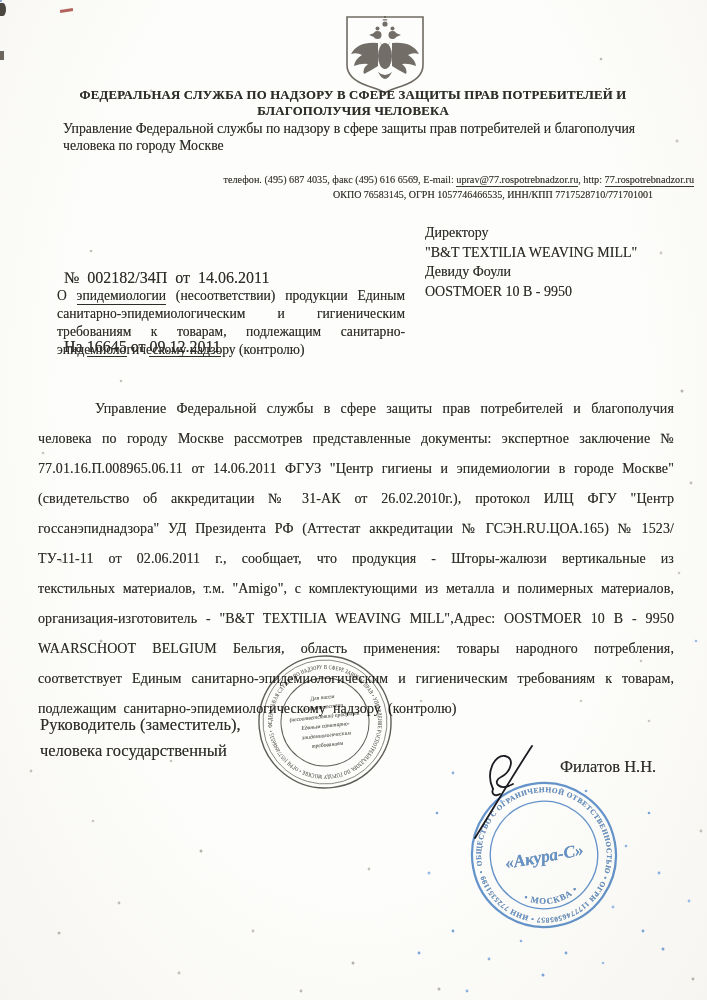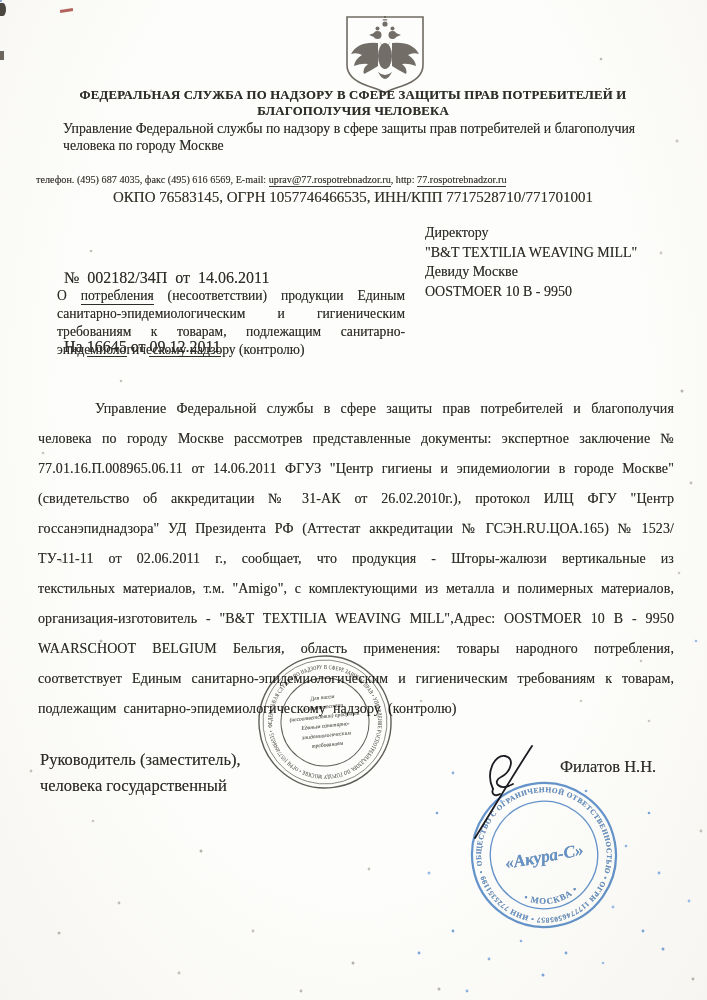--- a/index.html
+++ b/index.html
@@ -9,33 +9,33 @@
     font-family:"Liberation Serif", serif;color:#2f2d28;
     text-shadow:0 0 .35px rgba(45,42,36,.55);
   }
   .abs{position:absolute;}
   
   .emblem{left:338px;top:14px;width:94px;height:82px;}
   .agency-name{left:53px;top:88px;width:600px;text-align:center;font-weight:bold;
     font-size:12.8px;line-height:15.5px;letter-spacing:.2px;}
   .department-name{left:63px;top:121px;width:580px;text-align:left;font-size:13.8px;line-height:16.5px;}
   .address-line{left:53px;top:155px;width:600px;text-align:center;font-size:12.6px;}
-  .contacts-line{left:36px;top:174px;width:667px;text-align:left;font-size:10.2px;color:#3a3833;}
-  .codes-line{left:53px;top:189px;width:600px;text-align:center;font-size:15px;color:#353329;}
+  .contacts-line{left:27px;top:174px;width:667px;text-align:right;font-size:10.2px;color:#3a3833;}
+  .codes-line{left:53px;top:189px;width:600px;text-align:right;font-size:10px;color:#353329;}
   .u{border-bottom:1px solid currentColor;padding-bottom:.5px;text-decoration:none;color:inherit;}
   
   .reference{left:64px;top:220px;font-size:16px;line-height:23px;white-space:pre-wrap;}
   .addressee{left:425px;top:223px;font-size:14px;line-height:19.5px;font-family:Liberation Serif, serif;}
   
   .subject{left:57px;top:287px;width:348px;font-size:13.6px;line-height:18px;text-align:justify;}
   
   .body-par{left:38px;top:394px;width:636px;font-size:14px;line-height:30px;
     text-align:justify;text-indent:57px;word-spacing:3.5px;letter-spacing:.1px;}
   
-  .sig-block{left:40px;top:712px;font-size:16.5px;line-height:26px;margin-top:35px;}
+  .sig-block{left:40px;top:712px;font-size:16.5px;line-height:26px;}
   .sig-name{left:560px;top:757px;font-size:16.5px;}
   .handwriting{left:455px;top:733px;width:95px;height:115px;mix-blend-mode:multiply;}
   
   .stamp-black{left:255px;top:652px;width:140px;height:140px;opacity:.82;mix-blend-mode:multiply;}
   .stamp-blue{left:468px;top:779px;width:152px;height:152px;opacity:.85;mix-blend-mode:multiply;}
   
   .mark-corner{left:0;top:3px;width:6px;height:13px;background:#4a4741;border-radius:0 60% 60% 0;}
   .mark-red{left:60px;top:9px;width:13px;height:3px;background:#b2645c;transform:rotate(-8deg);}
   .mark-edge{left:0;top:51px;width:4px;height:9px;background:#6b675f;}
   .dot{width:2px;height:2px;border-radius:50%;}
@@ -98,25 +98,25 @@
   <div class="abs codes-line">ОКПО 76583145, ОГРН 1057746466535, ИНН/КПП 7717528710/771701001</div>
 
   <div class="abs reference">
     <div>№  002182/34П  от  14.06.2011</div>
     <div><span>На </span><span class="u">16645</span><span> от </span><span class="u">09.12.2011</span></div>
   </div>
 
   <div class="abs addressee">
     <div>Директору</div>
     <div>"B&amp;T TEXTILIA WEAVING MILL"</div>
-    <div>Девиду Москве</div>
+    <div>Девиду Фоули</div>
     <div>OOSTMOER 10 B - 9950</div>
   </div>
 
-  <div class="abs subject"><span>О </span><span class="u">потребления</span><span> (несоответствии) продукции Единым санитарно-эпидемиологическим и гигиеническим требованиям к товарам, подлежащим санитарно-эпидемиологическому надзору (контролю)</span></div>
+  <div class="abs subject"><span>О </span><span class="u">эпидемиологии</span><span> (несоответствии) продукции Единым санитарно-эпидемиологическим и гигиеническим требованиям к товарам, подлежащим санитарно-эпидемиологическому надзору (контролю)</span></div>
 
   <div class="abs body-par">Управление Федеральной службы в сфере защиты прав потребителей и благополучия человека по городу Москве рассмотрев представленные документы: экспертное заключение № 77.01.16.П.008965.06.11 от 14.06.2011 ФГУЗ "Центр гигиены и эпидемиологии в городе Москве" (свидетельство об аккредитации № 31-АК от 26.02.2010г.), протокол ИЛЦ ФГУ "Центр госсанэпиднадзора" УД Президента РФ (Аттестат аккредитации № ГСЭН.RU.ЦОА.165) № 1523/ТУ-11-11 от 02.06.2011 г., сообщает, что продукция - Шторы-жалюзи вертикальные из текстильных материалов, т.м. "Amigo", с комплектующими из металла и полимерных материалов, организация-изготовитель - "B&amp;T TEXTILIA WEAVING MILL",Адрес: OOSTMOER 10 В - 9950 WAARSCHOOT BELGIUM Бельгия, область применения: товары народного потребления, соответствует Единым санитарно-эпидемиологическим и гигиеническим требованиям к товарам, подлежащим санитарно-эпидемиологическому надзору (контролю)</div>
 
   <div class="abs sig-block">
     <div>Руководитель (заместитель),</div>
     <div>человека государственный</div>
   </div>
   <div class="abs sig-name">Филатов Н.Н.</div>
 
   <svg class="abs handwriting" viewBox="0 0 95 115">

